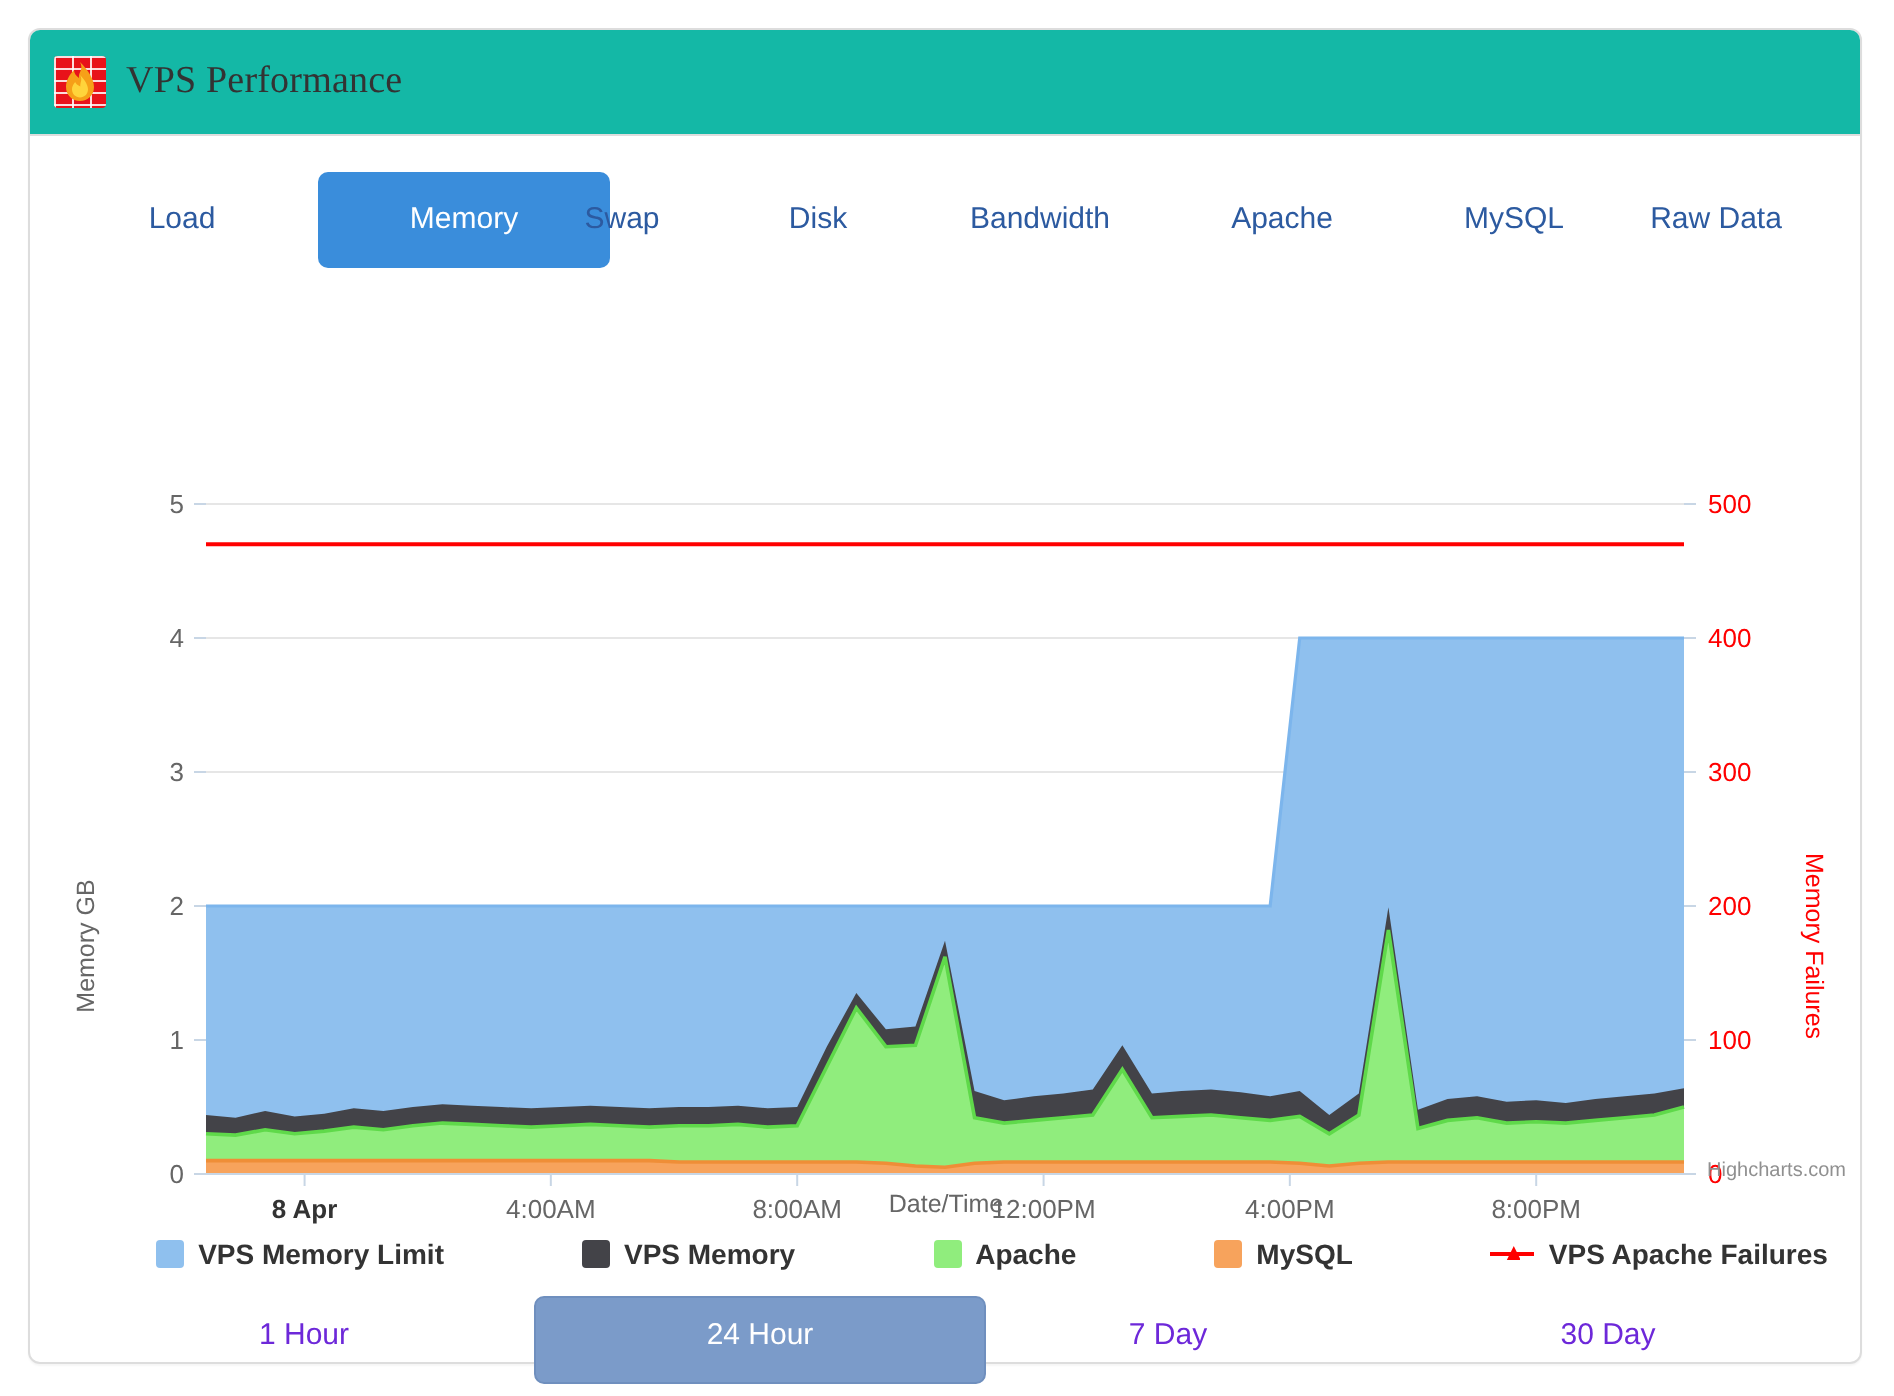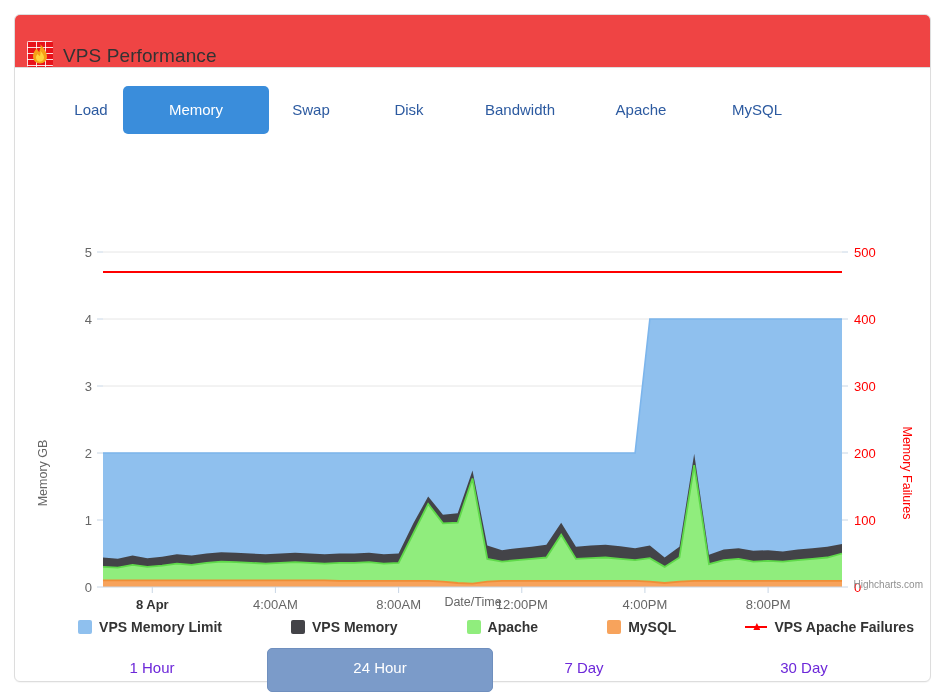--- a/index.html
+++ b/index.html
@@ -23,27 +23,28 @@
     height: 668px;
     background: #ffffff;
     border: 1px solid #dddddd;
     border-radius: 6px;
     box-sizing: border-box;
     box-shadow: 0 1px 1px rgba(0,0,0,.04);
   }
   .card-header {
     position: relative;
     height: 53px;
-    background: #ef4444;
+    background: #14b8a6;
     border-bottom: 1px solid #dddddd;
     border-radius: 5px 5px 0 0;
     display: flex;
-    align-items: flex-end;
+    align-items: center;
     padding-left: 12px;
     box-sizing: border-box;
+    font-family: Liberation Serif, serif;
   }
   .fw-icon {
     width: 26px;
     height: 26px;
     border-radius: 2px;
     position: relative;
     overflow: hidden;
     flex: 0 0 auto;
     background: #e8121a;
   }
@@ -85,20 +86,21 @@
     cursor: pointer;
     box-sizing: border-box;
     user-select: none;
   }
   .tab.active {
     background: #3a8ddb;
     color: #ffffff;
     border-radius: 5px;
     padding: 14px 0;
     height: 48px;
+    margin-left: 36px;
   }
 
   
   .chart {
     position: absolute;
     left: 0;
     top: 90px;
     width: 917px;
     height: 460px;
   }
@@ -228,20 +230,23 @@
           <span>Disk</span>
         </div>
         <div class="tab" style="left:440px;width:130px;">
           <span>Bandwidth</span>
         </div>
         <div class="tab" style="left:570px;width:112px;">
           <span>Apache</span>
         </div>
         <div class="tab" style="left:686px;width:112px;">
           <span>MySQL</span>
+        </div>
+        <div class="tab" style="left:800px;width:86px;">
+          <span>Raw Data</span>
         </div>
       </div>
 
       <div class="chart">
         <svg id="chart-svg" width="917" height="460" viewBox="0 0 917 460">
           <g id="grid-group">
               <line x1="88" y1="362" x2="827" y2="362" stroke="#e6e6e6" stroke-width="1"></line>
               <line x1="88" y1="295" x2="827" y2="295" stroke="#e6e6e6" stroke-width="1"></line>
               <line x1="88" y1="228" x2="827" y2="228" stroke="#e6e6e6" stroke-width="1"></line>
               <line x1="88" y1="161" x2="827" y2="161" stroke="#e6e6e6" stroke-width="1"></line>

